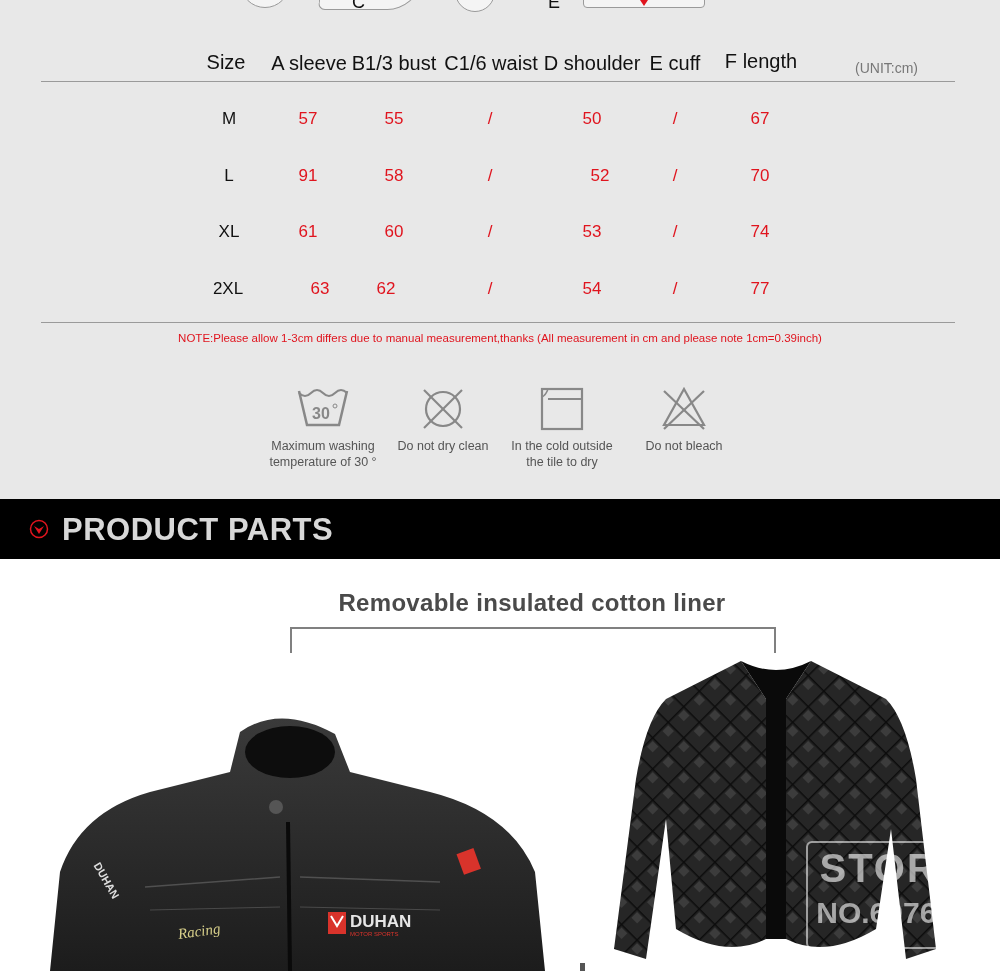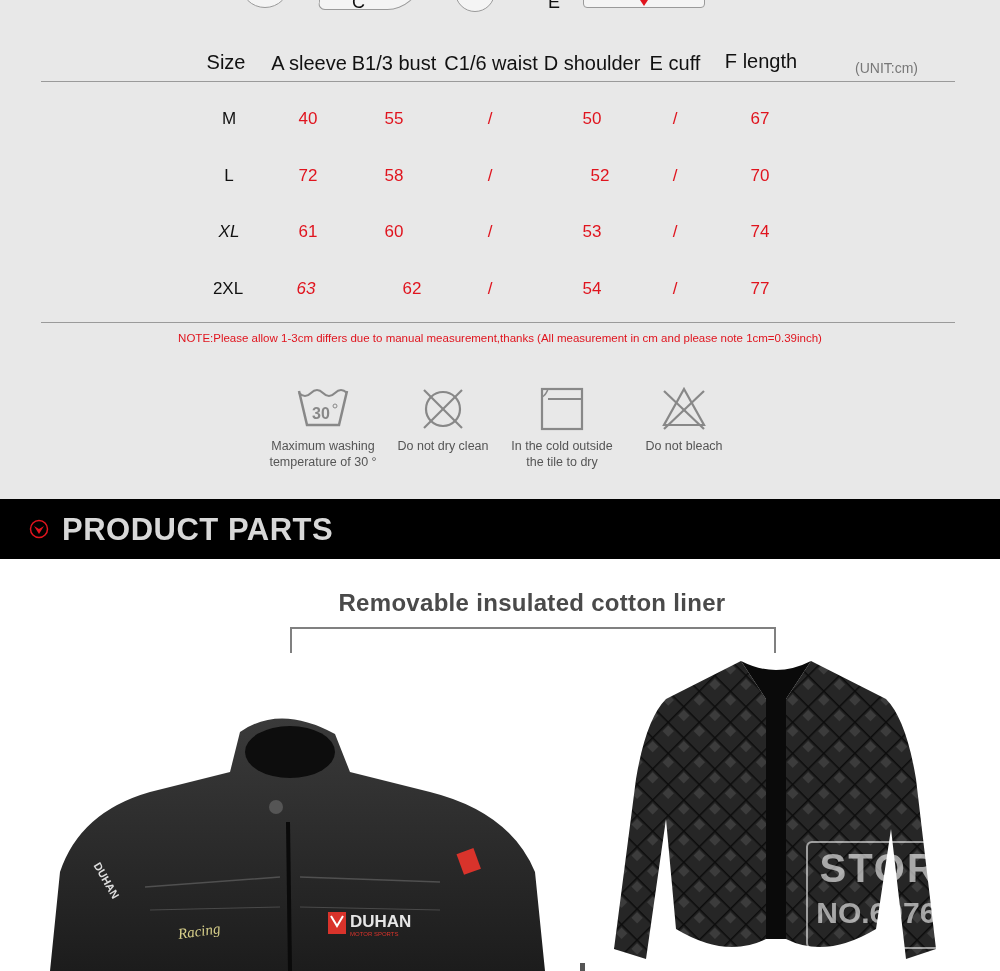--- a/index.html
+++ b/index.html
@@ -63,49 +63,49 @@
     <span class="hcell" style="left:491px;top:6px;">C1/6 waist</span>
     <span class="hcell" style="left:592px;top:6px;">D shoulder</span>
     <span class="hcell" style="left:675px;top:6px;">E cuff</span>
     <span class="hcell" style="left:761px;top:4px;">F length</span>
   </div>
   <span class="unit">(UNIT:cm)</span>
   <div class="rule" style="top:81px;"></div>
 
   <div class="row" style="top:109px;">
     <span class="cell size" style="left:229px;">M</span>
-    <span class="cell val" style="left:308px;">40</span>
+    <span class="cell val" style="left:308px;">57</span>
     <span class="cell val" style="left:394px;">55</span>
     <span class="cell val" style="left:490px;">/</span>
     <span class="cell val" style="left:592px;">50</span>
     <span class="cell val" style="left:675px;">/</span>
     <span class="cell val" style="left:760px;">67</span>
   </div>
   <div class="row" style="top:166px;">
     <span class="cell size" style="left:229px;">L</span>
-    <span class="cell val" style="left:308px;">72</span>
+    <span class="cell val" style="left:308px;">91</span>
     <span class="cell val" style="left:394px;">58</span>
     <span class="cell val" style="left:490px;">/</span>
     <span class="cell val" style="left:600px;">52</span>
     <span class="cell val" style="left:675px;">/</span>
     <span class="cell val" style="left:760px;">70</span>
   </div>
   <div class="row" style="top:222px;">
-    <span class="cell size" style="left:229px;font-style:italic;">XL</span>
+    <span class="cell size" style="left:229px;">XL</span>
     <span class="cell val" style="left:308px;">61</span>
     <span class="cell val" style="left:394px;">60</span>
     <span class="cell val" style="left:490px;">/</span>
     <span class="cell val" style="left:592px;">53</span>
     <span class="cell val" style="left:675px;">/</span>
     <span class="cell val" style="left:760px;">74</span>
   </div>
   <div class="row" style="top:279px;">
     <span class="cell size" style="left:228px;">2XL</span>
-    <span class="cell val" style="left:306px;font-style:italic;">63</span>
-    <span class="cell val" style="left:412px;">62</span>
+    <span class="cell val" style="left:320px;">63</span>
+    <span class="cell val" style="left:386px;">62</span>
     <span class="cell val" style="left:490px;">/</span>
     <span class="cell val" style="left:592px;">54</span>
     <span class="cell val" style="left:675px;">/</span>
     <span class="cell val" style="left:760px;">77</span>
   </div>
 
   <div class="rule" style="top:322px;"></div>
   <div class="note">NOTE:Please allow 1-3cm differs due to manual measurement,thanks (All measurement in cm and please note 1cm=0.39inch)</div>
 
   <div class="care-item" style="left:258px;">

